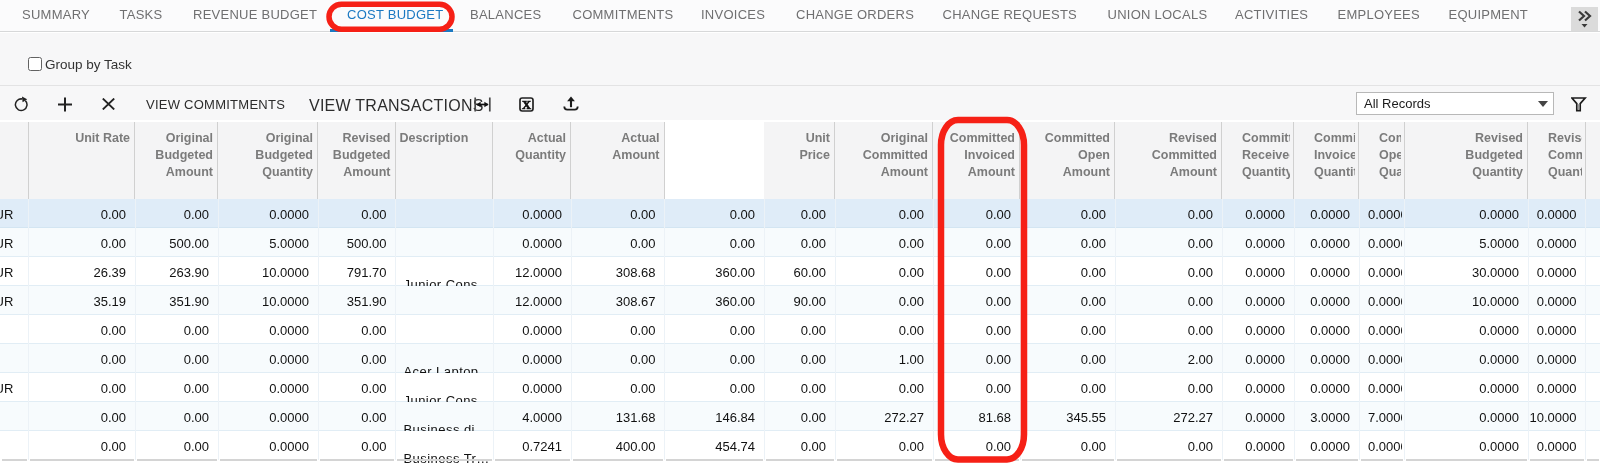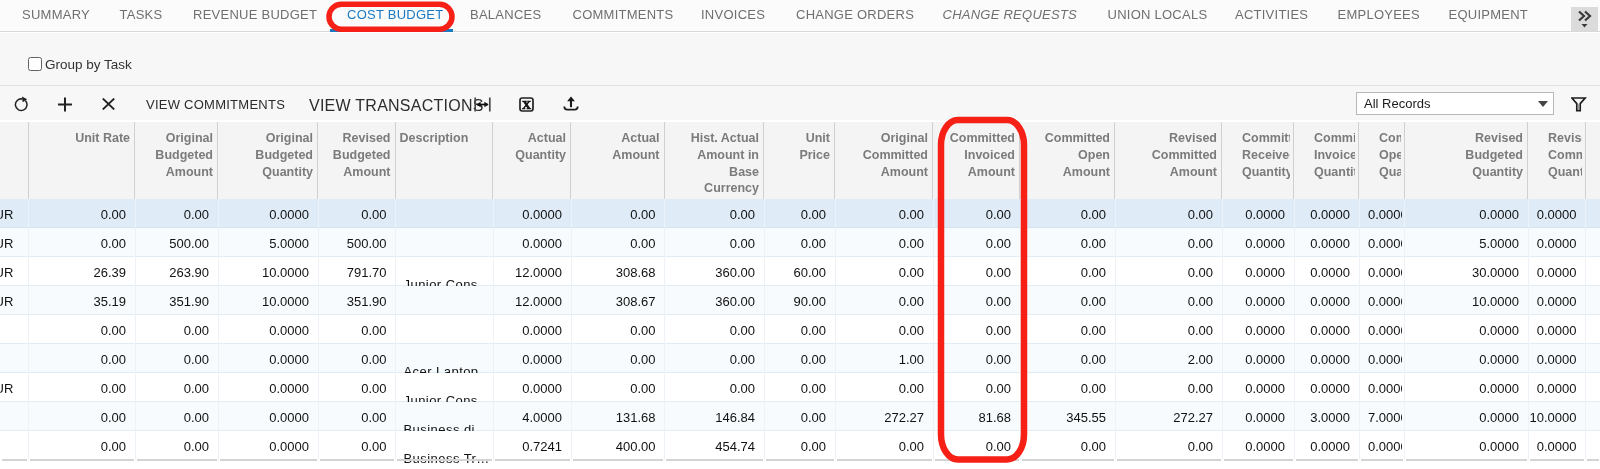--- a/index.html
+++ b/index.html
@@ -22,21 +22,21 @@
 
 <div class="abs" style="left:0;top:0;width:1600px;height:32px;background:#fbfbfc;border-bottom:1px solid #d7d8d9;"></div>
 <span class="tab" style="left:22px;color:#6f6f70;">SUMMARY</span>
 <span class="tab" style="left:119.5px;color:#6f6f70;">TASKS</span>
 <span class="tab" style="left:193px;color:#6f6f70;">REVENUE BUDGET</span>
 <span class="tab" style="left:347px;color:#1b79c2;">COST BUDGET</span>
 <span class="tab" style="left:470px;color:#6f6f70;">BALANCES</span>
 <span class="tab" style="left:572.5px;color:#6f6f70;">COMMITMENTS</span>
 <span class="tab" style="left:701px;color:#6f6f70;">INVOICES</span>
 <span class="tab" style="left:796px;color:#6f6f70;">CHANGE ORDERS</span>
-<span class="tab" style="left:942.5px;color:#6f6f70;font-style:italic;">CHANGE REQUESTS</span>
+<span class="tab" style="left:942.5px;color:#6f6f70;">CHANGE REQUESTS</span>
 <span class="tab" style="left:1107.5px;color:#6f6f70;">UNION LOCALS</span>
 <span class="tab" style="left:1235px;color:#6f6f70;">ACTIVITIES</span>
 <span class="tab" style="left:1337.5px;color:#6f6f70;">EMPLOYEES</span>
 <span class="tab" style="left:1448.5px;color:#6f6f70;">EQUIPMENT</span>
 <div class="abs" style="left:329.5px;top:28.5px;width:123.5px;height:3.5px;background:#1b79c2;"></div>
 <div class="abs" style="left:1571px;top:7px;width:27px;height:24px;background:#dbdbdb;"></div>
 <svg class="abs" style="left:1577px;top:10px;" width="16" height="19" viewBox="0 0 16 19">
 <path d="M 2 1.5 L 7 6 L 2 10.5 M 8 1.5 L 13 6 L 8 10.5" fill="none" stroke="#3a3a3a" stroke-width="2.2"></path>
 <path d="M 4.5 14 L 10.5 14 L 7.5 17.5 Z" fill="#3a3a3a"></path>
 </svg>
@@ -79,21 +79,20 @@
 <rect x="6.8" y="7.2" width="1.6" height="5.6" fill="#9a9a9a"></rect>
 </svg>
 <div class="hcell hr" style="left:0px;top:121.5px;width:28.5px;height:77.5px;border-right:1px solid #d0d0d0;"></div>
 <div class="hcell hr" style="left:28.5px;top:121.5px;width:106.5px;height:77.5px;border-right:1px solid #d0d0d0;">Unit Rate</div>
 <div class="hcell hr" style="left:135px;top:121.5px;width:83px;height:77.5px;border-right:1px solid #d0d0d0;">Original<br>Budgeted<br>Amount</div>
 <div class="hcell hr" style="left:218px;top:121.5px;width:100px;height:77.5px;border-right:1px solid #d0d0d0;">Original<br>Budgeted<br>Quantity</div>
 <div class="hcell hr" style="left:318px;top:121.5px;width:77.5px;height:77.5px;border-right:1px solid #d0d0d0;">Revised<br>Budgeted<br>Amount</div>
 <div class="hcell hl" style="left:395.5px;top:121.5px;width:97.5px;height:77.5px;border-right:1px solid #d0d0d0;">Description</div>
 <div class="hcell hr" style="left:493px;top:121.5px;width:78px;height:77.5px;border-right:1px solid #d0d0d0;">Actual<br>Quantity</div>
 <div class="hcell hr" style="left:571px;top:121.5px;width:93.5px;height:77.5px;border-right:1px solid #d0d0d0;">Actual<br>Amount</div>
-<div class="hcell hr" style="left:664.5px;top:121.5px;width:99.5px;height:77.5px;border-right:1px solid #d0d0d0;">Hist. Actual<br>Amount in<br>Base<br>Currency</div>
 <div class="hcell hr" style="left:764px;top:121.5px;width:71px;height:77.5px;border-right:1px solid #d0d0d0;">Unit<br>Price</div>
 <div class="hcell hr" style="left:835px;top:121.5px;width:98px;height:77.5px;border-right:1px solid #d0d0d0;">Original<br>Committed<br>Amount</div>
 <div class="hcell hr" style="left:933px;top:121.5px;width:87px;height:77.5px;border-right:1px solid #d0d0d0;">Committed<br>Invoiced<br>Amount</div>
 <div class="hcell hr" style="left:1020px;top:121.5px;width:95px;height:77.5px;border-right:1px solid #d0d0d0;">Committed<br>Open<br>Amount</div>
 <div class="hcell hr" style="left:1115px;top:121.5px;width:107px;height:77.5px;border-right:1px solid #d0d0d0;">Revised<br>Committed<br>Amount</div>
 <div class="hcell hc" style="left:1222px;top:121.5px;width:72px;height:77.5px;border-right:1px solid #d0d0d0;">
       <div>Committed</div>
       <div>Received</div>
       <div>Quantity</div>
     </div>

